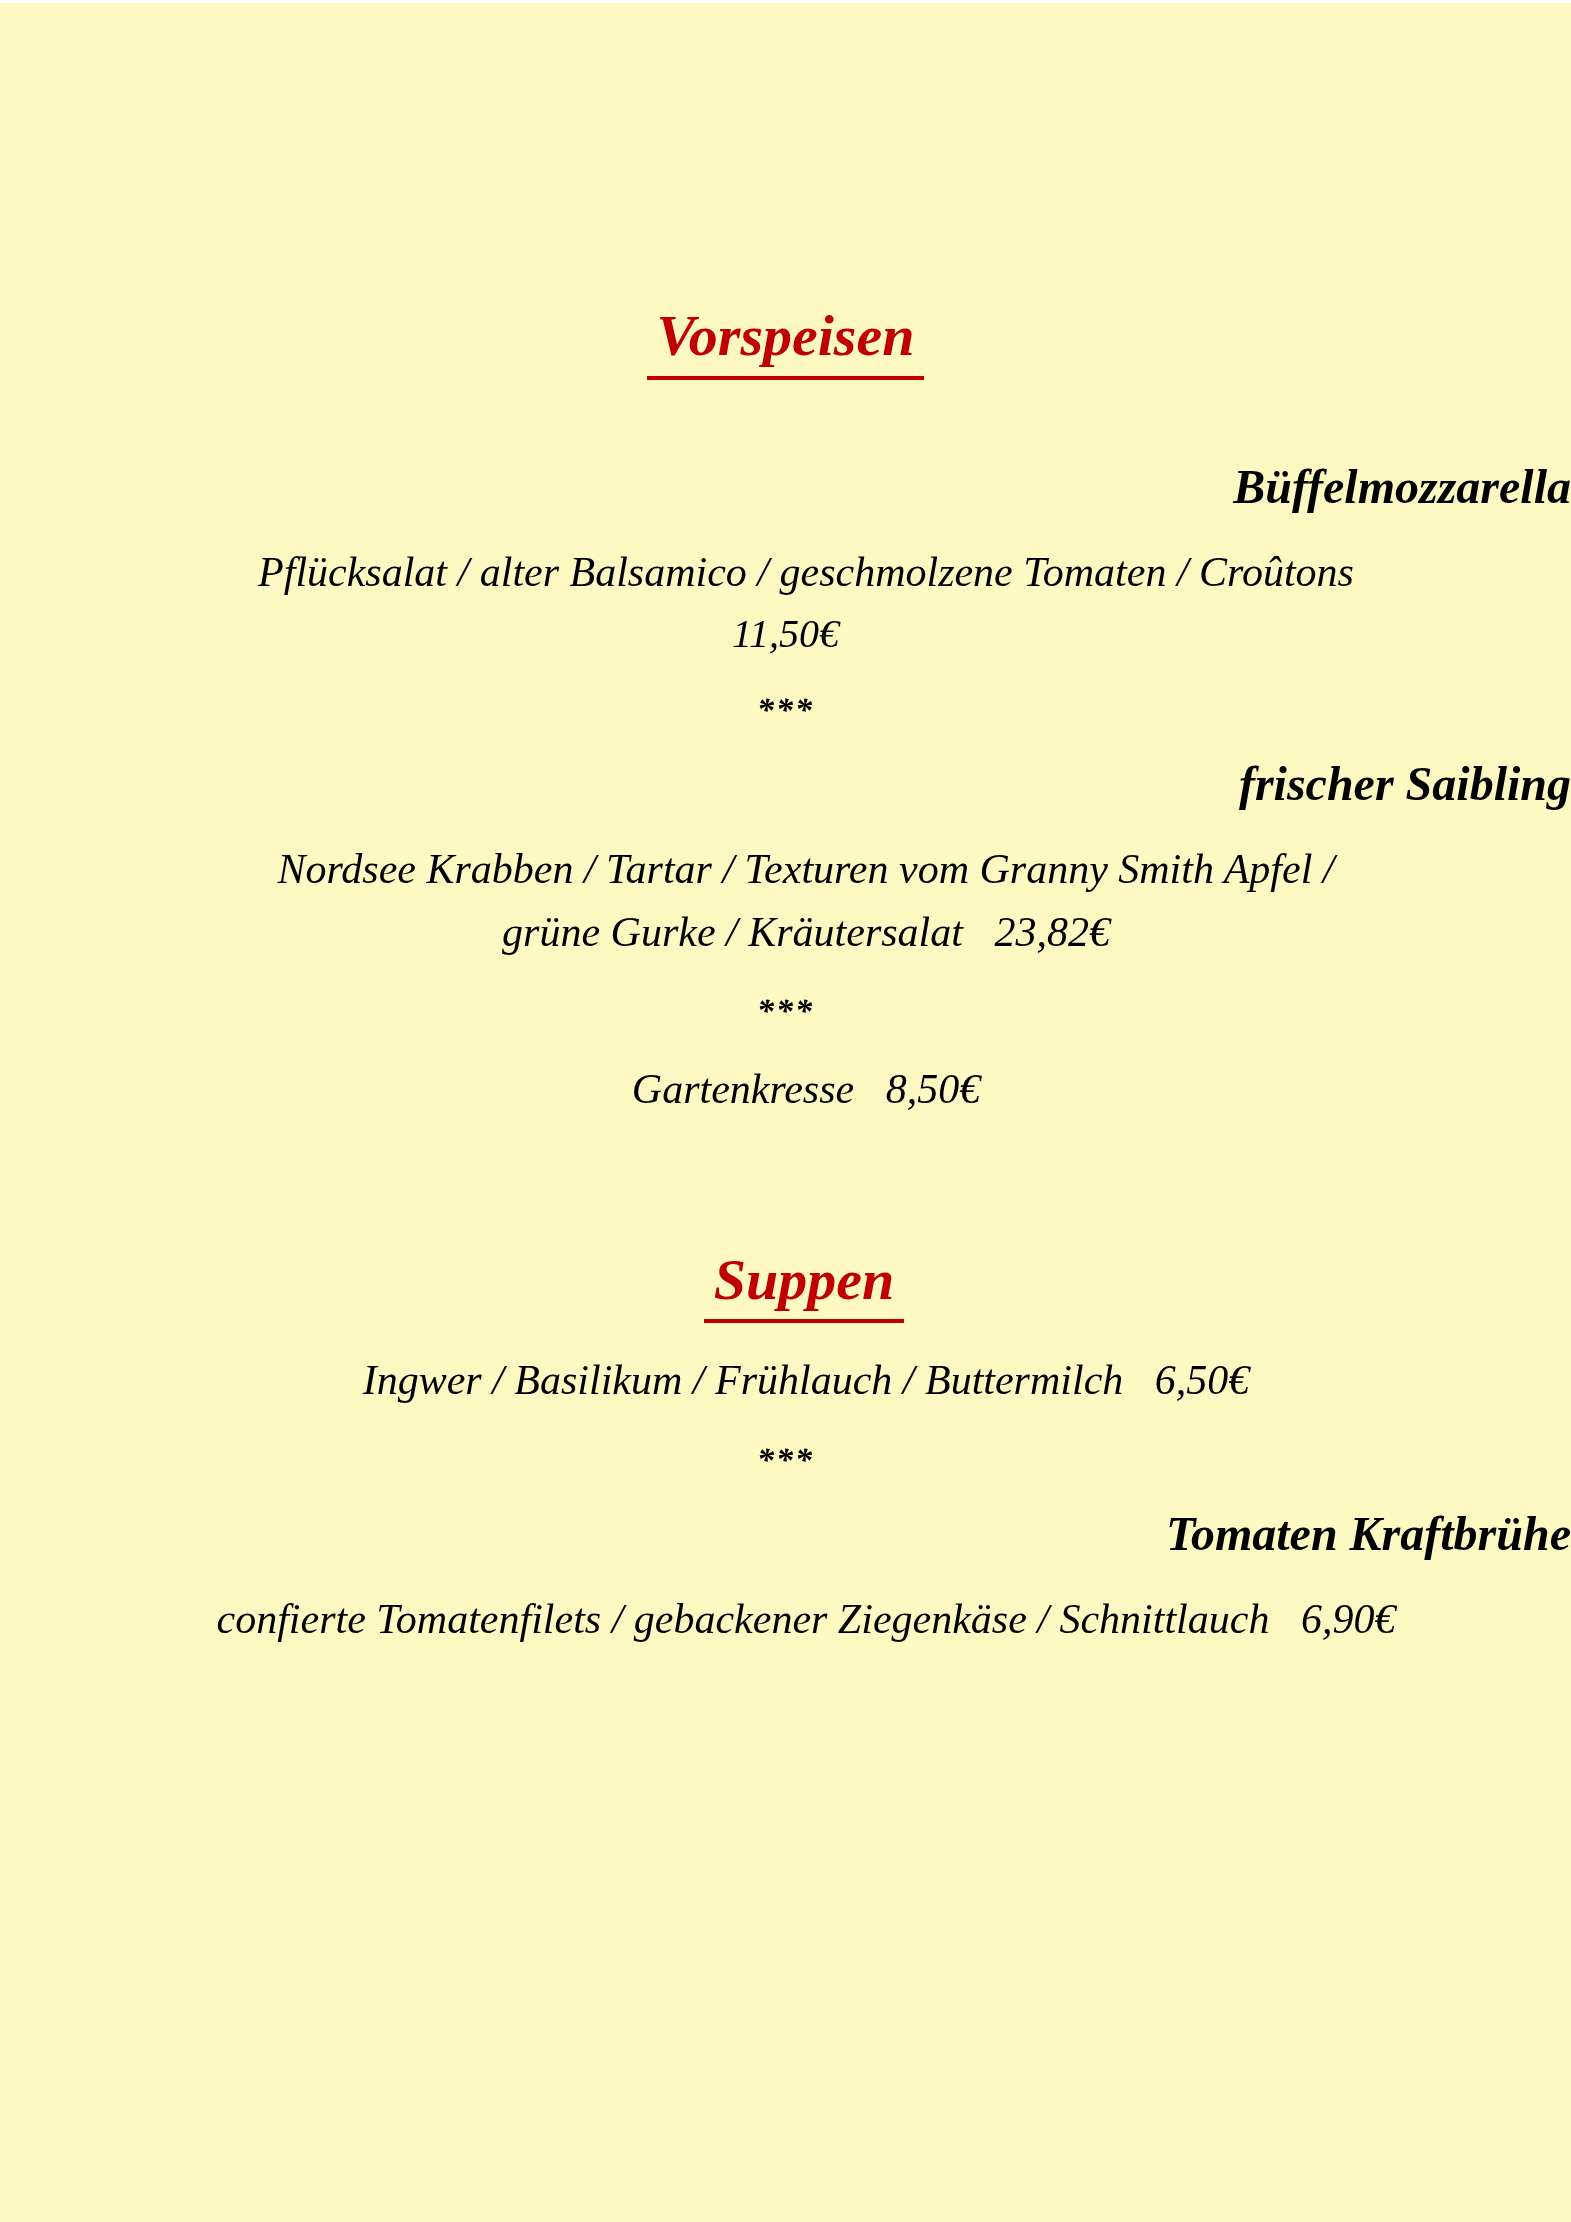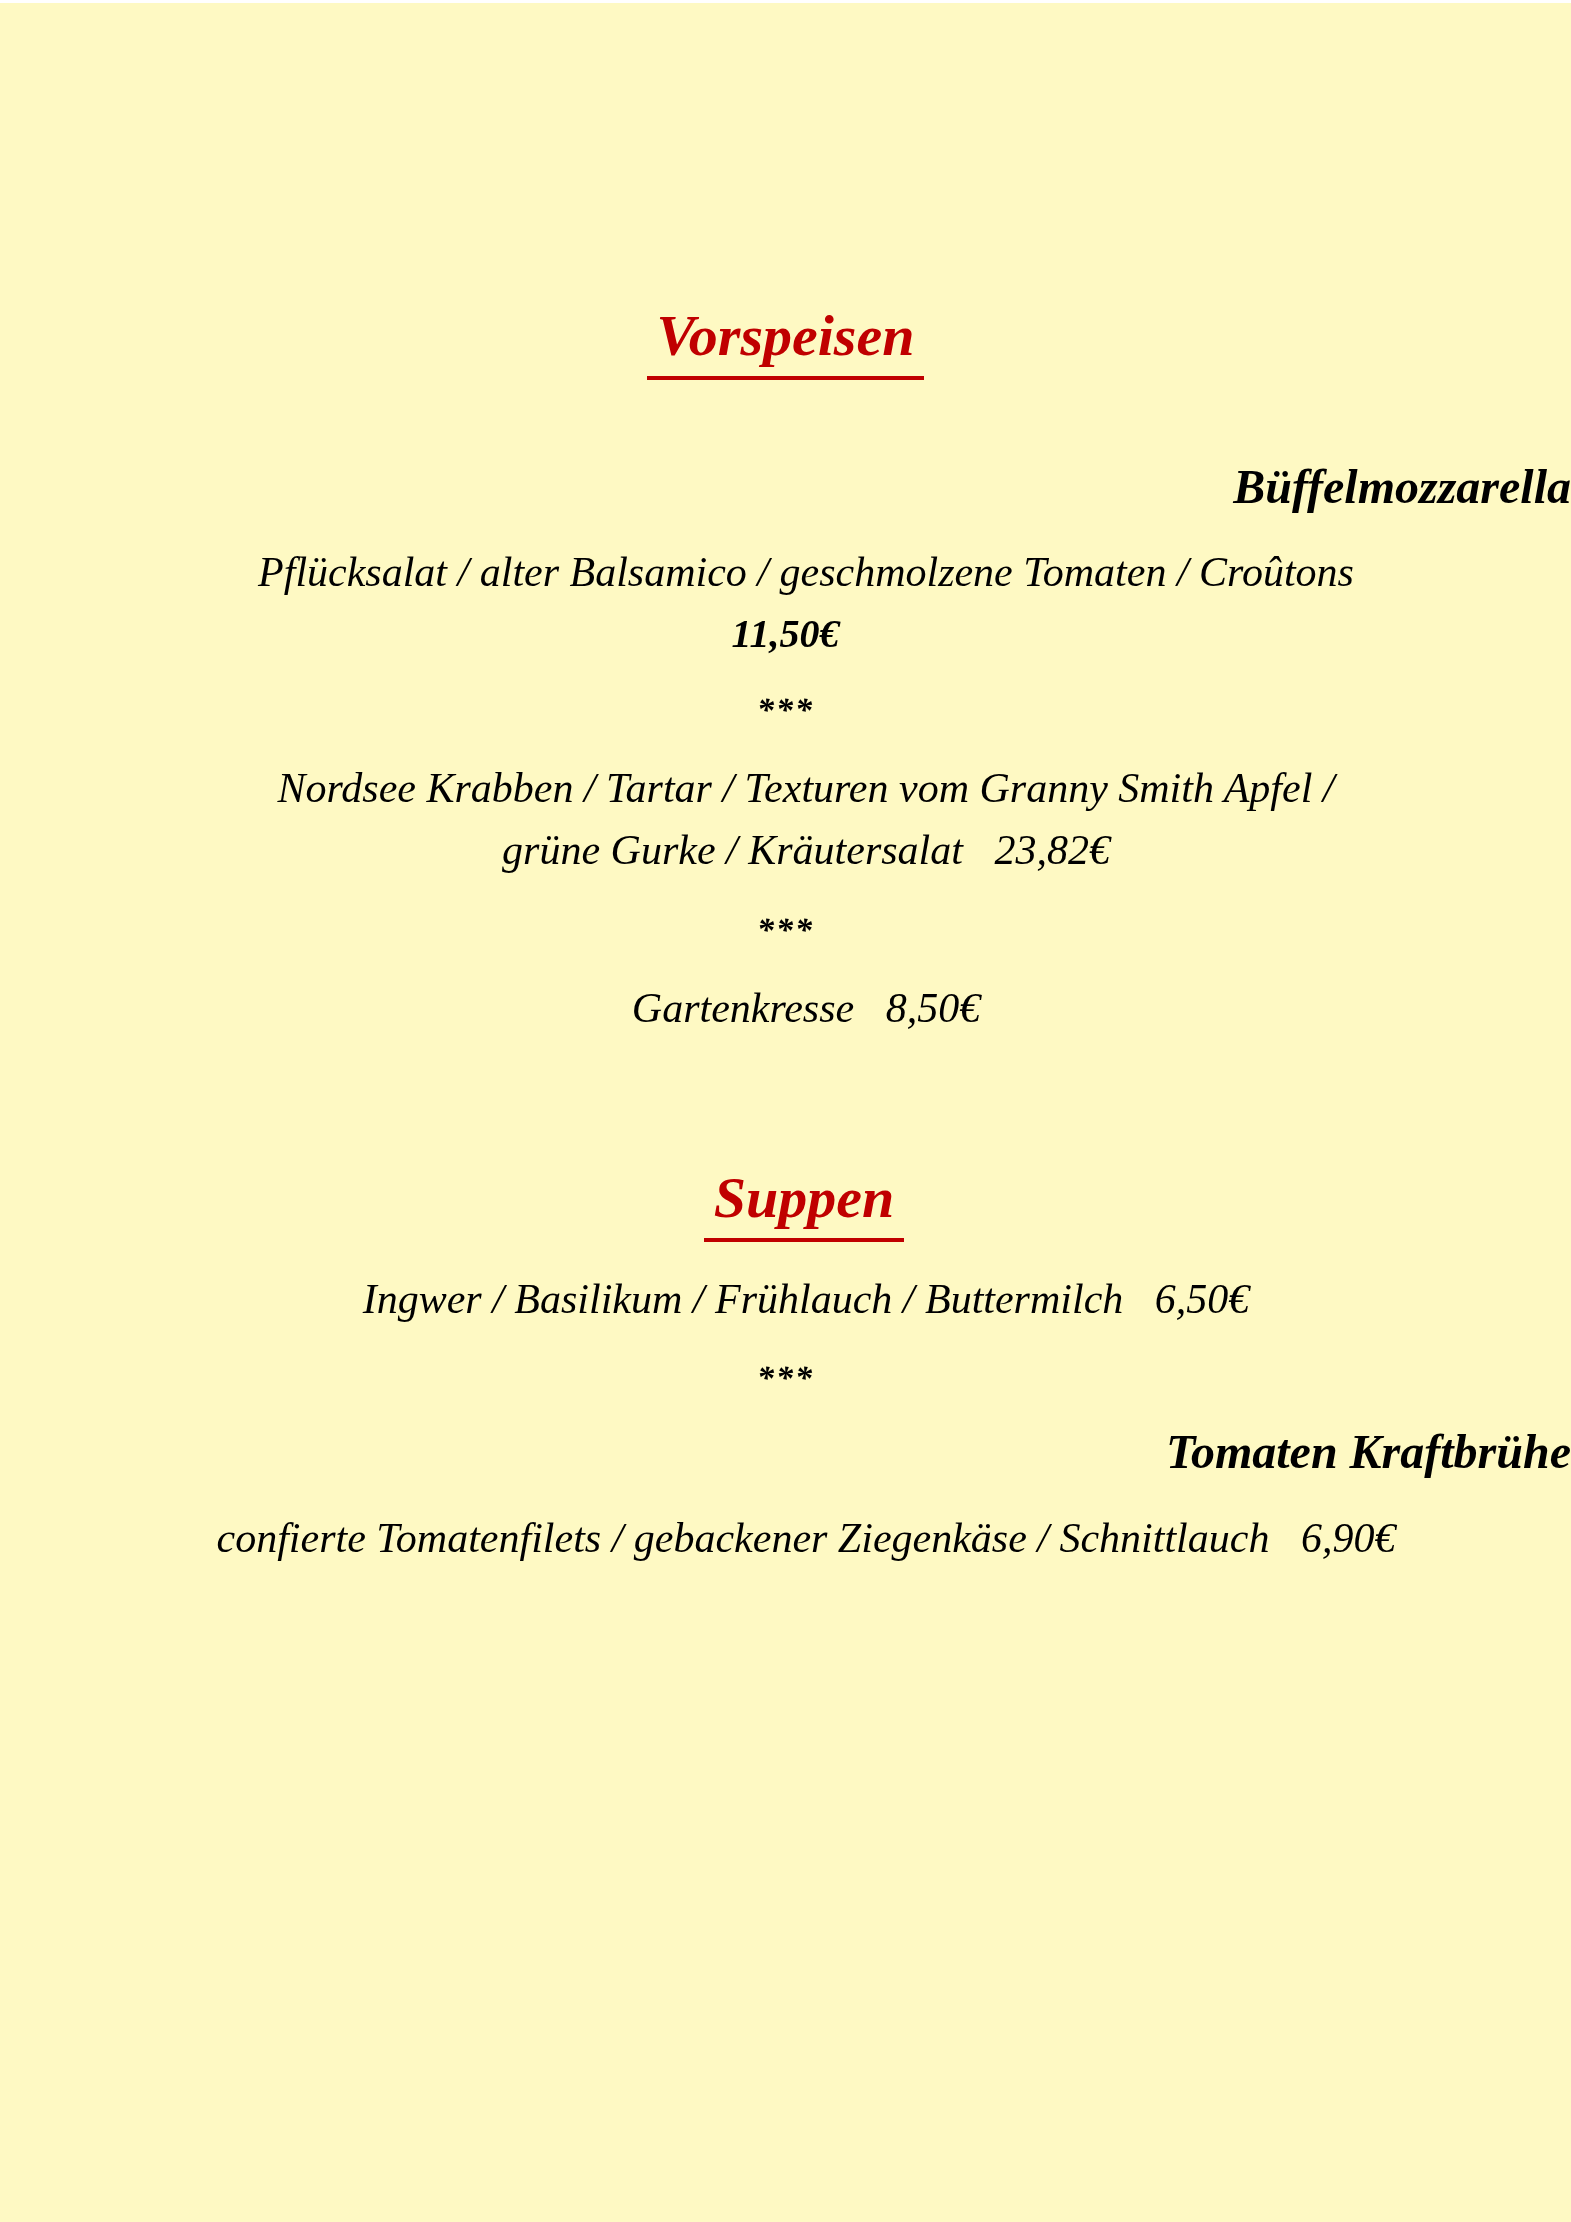--- a/index.html
+++ b/index.html
@@ -56,21 +56,21 @@
     margin: 30px 0 0 0;
     white-space: pre-wrap;
     padding-left: 41px;
   }
   .dish-desc.continuation {
     margin-top: 8px;
   }
   .dish-price {
     font-size: 40px;
     line-height: 1.2;
-    font-weight: bold;
+    font-weight: normal;
     margin: 10px 0 0 0;
   }
   .separator {
     font-size: 34px;
     line-height: 1.2;
     font-weight: bold;
     margin: 32px 0 0 0;
     letter-spacing: 2px;
   }
 </style>
@@ -85,20 +85,21 @@
 
       <div class="dish">
         <h2 class="dish-name">Büffelmozzarella</h2>
         <p class="dish-desc">Pflücksalat / alter Balsamico / geschmolzene Tomaten / Croûtons</p>
         <p class="dish-price">11,50€</p>
       </div>
 
       <div class="separator">***</div>
 
       <div class="dish">
+        <h2 class="dish-name tight">frischer Saibling</h2>
         <p class="dish-desc">Nordsee Krabben / Tartar / Texturen vom Granny Smith Apfel /</p>
         <p class="dish-desc continuation">grüne Gurke / Kräutersalat   23,82€</p>
       </div>
 
       <div class="separator">***</div>
 
       <div class="dish">
         <p class="dish-desc">Gartenkresse   8,50€</p>
       </div>
     </section>

